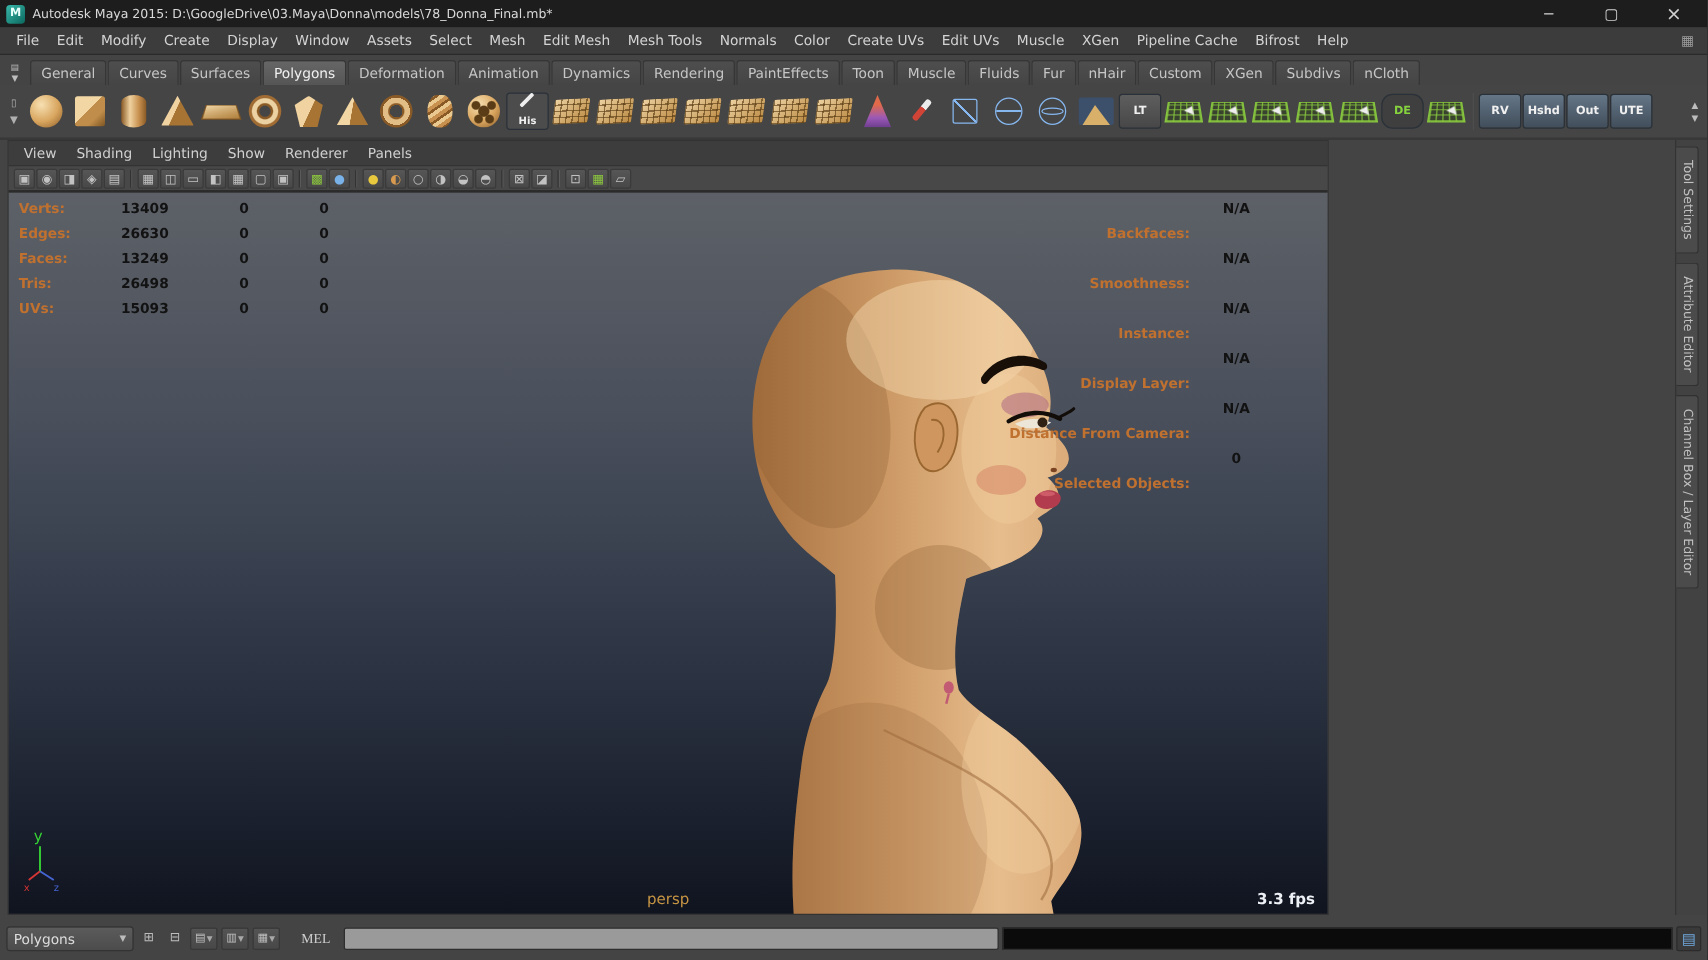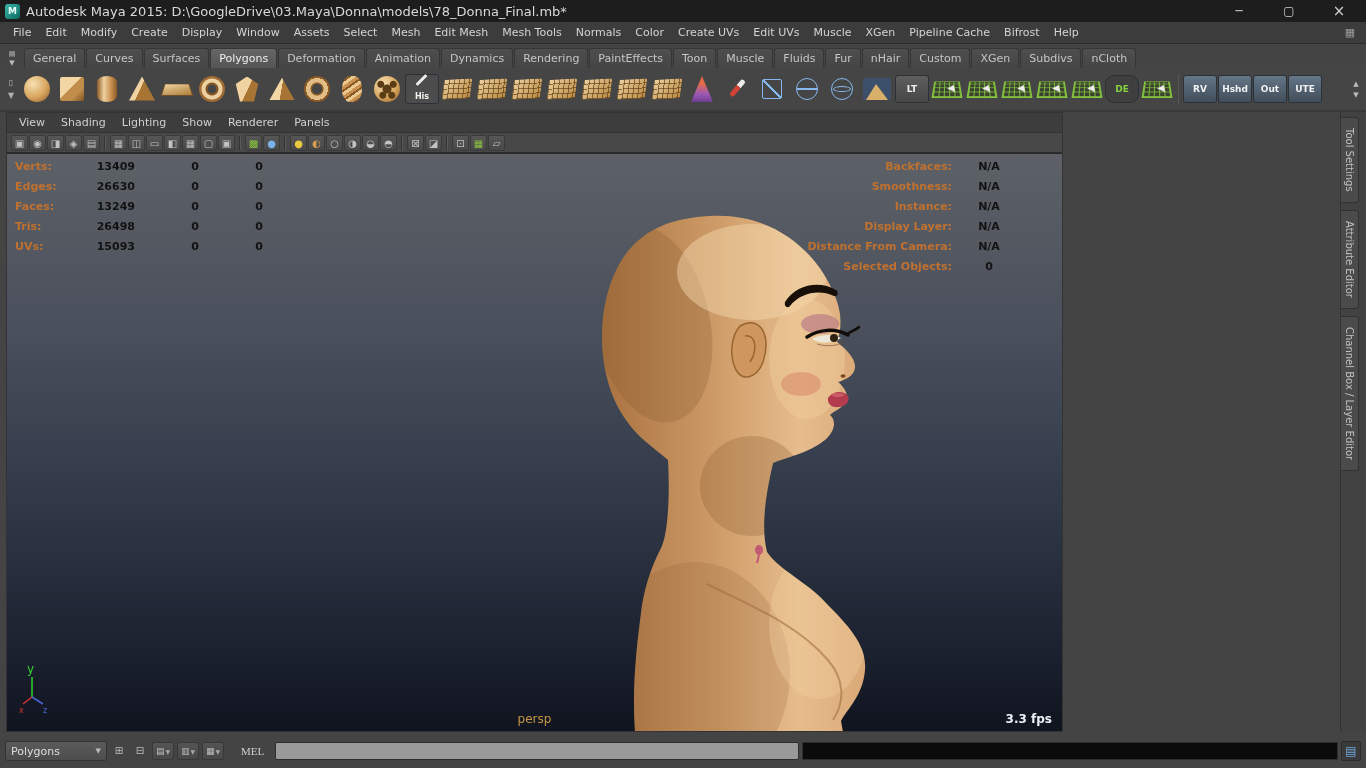--- a/index.html
+++ b/index.html
@@ -5,21 +5,21 @@
   * { margin:0; padding:0; box-sizing:border-box; }
   html,body { background:#222; }
   .app { position:relative; width:1366px; height:768px; overflow:hidden; background:#444;
          font-family:"DejaVu Sans","Liberation Sans",sans-serif; font-size:11px; color:#ccc; user-select:none; }
 
   
   .titlebar { height:22px; background:#1d1d1d; display:flex; align-items:center; padding:0 5px; gap:6px; }
   .maya-logo { width:15px; height:15px; border-radius:3px; flex:0 0 auto;
                background:linear-gradient(135deg,#38b8aa,#0c685f); color:#eafffb; font-size:9px; font-weight:bold;
                display:flex; align-items:center; justify-content:center; }
-  .title-text { color:#d9d9d9; font-size:13px; white-space:nowrap; flex:1; }
+  .title-text { color:#d9d9d9; font-size:10px; white-space:nowrap; flex:1; }
   .win-btn { width:44px; height:22px; line-height:22px; text-align:center; color:#cfcfcf; font-size:12px; }
   .win-btn.close { font-size:15px; }
 
   
   .menubar { height:22px; background:#3c3c3c; border-bottom:1px solid #2a2a2a; display:flex; align-items:center; padding:0 6px; }
   .menu-item { padding:0 7px; height:22px; line-height:21px; color:#d4d4d4; white-space:nowrap; }
   .menubar-end { margin-left:auto; color:#9a9a9a; font-size:11px; width:20px; text-align:center; }
 
   
   .shelf-tabs { height:24px; background:#444; display:flex; align-items:flex-end; padding:2px 4px 0 4px; gap:1px; }
@@ -97,21 +97,21 @@
   
   .viewport { position:absolute; left:0; right:0; top:40px; height:578px; overflow:hidden; border-top:1px solid #262626;
               background:linear-gradient(180deg,#5d6167 0%,#4a505c 30%,#353d4c 55%,#1c2230 85%,#10141f 100%); }
   .char-svg, .axis-svg { position:absolute; }
   .char-svg { inset:0; }
   .axis-svg { left:12px; bottom:14px; }
   .hud-left { position:absolute; top:6px; left:8px; display:grid; grid-template-columns:72px 48px 64px 64px;
               row-gap:6px; font-weight:bold; line-height:14px; }
   .hud-right { position:absolute; top:6px; right:46px; display:grid; grid-template-columns:auto 54px;
                column-gap:10px; row-gap:6px; font-weight:bold; line-height:14px; }
-  .hud-label { color:#c0712f; } .hud-right .hud-label { text-align:right; }
+  .hud-label { color:#c0712f; } .hud-right .hud-label { text-align:right;margin-top:20px; }
   .hud-val { color:#121212; text-align:right; } .hud-right .hud-val { text-align:center; }
   .cam-label { position:absolute; bottom:5px; left:50%; transform:translateX(-50%); color:#c79543; font-size:12px; }
   .fps { position:absolute; right:10px; bottom:5px; color:#edf0f5; font-weight:bold; font-size:12px; }
 
   
   .sidebar { position:absolute; right:0; top:0; width:26px; height:620px; background:#424242; border-left:1px solid #333;
              display:flex; flex-direction:column; align-items:flex-start; padding-top:5px; gap:7px; }
   .side-tab { writing-mode:vertical-rl; background:#4b4b4b; border:1px solid #313131; border-left:none;
               border-radius:0 3px 3px 0; padding:10px 3px; font-size:10px; color:#c2c2c2; white-space:nowrap; }
 

